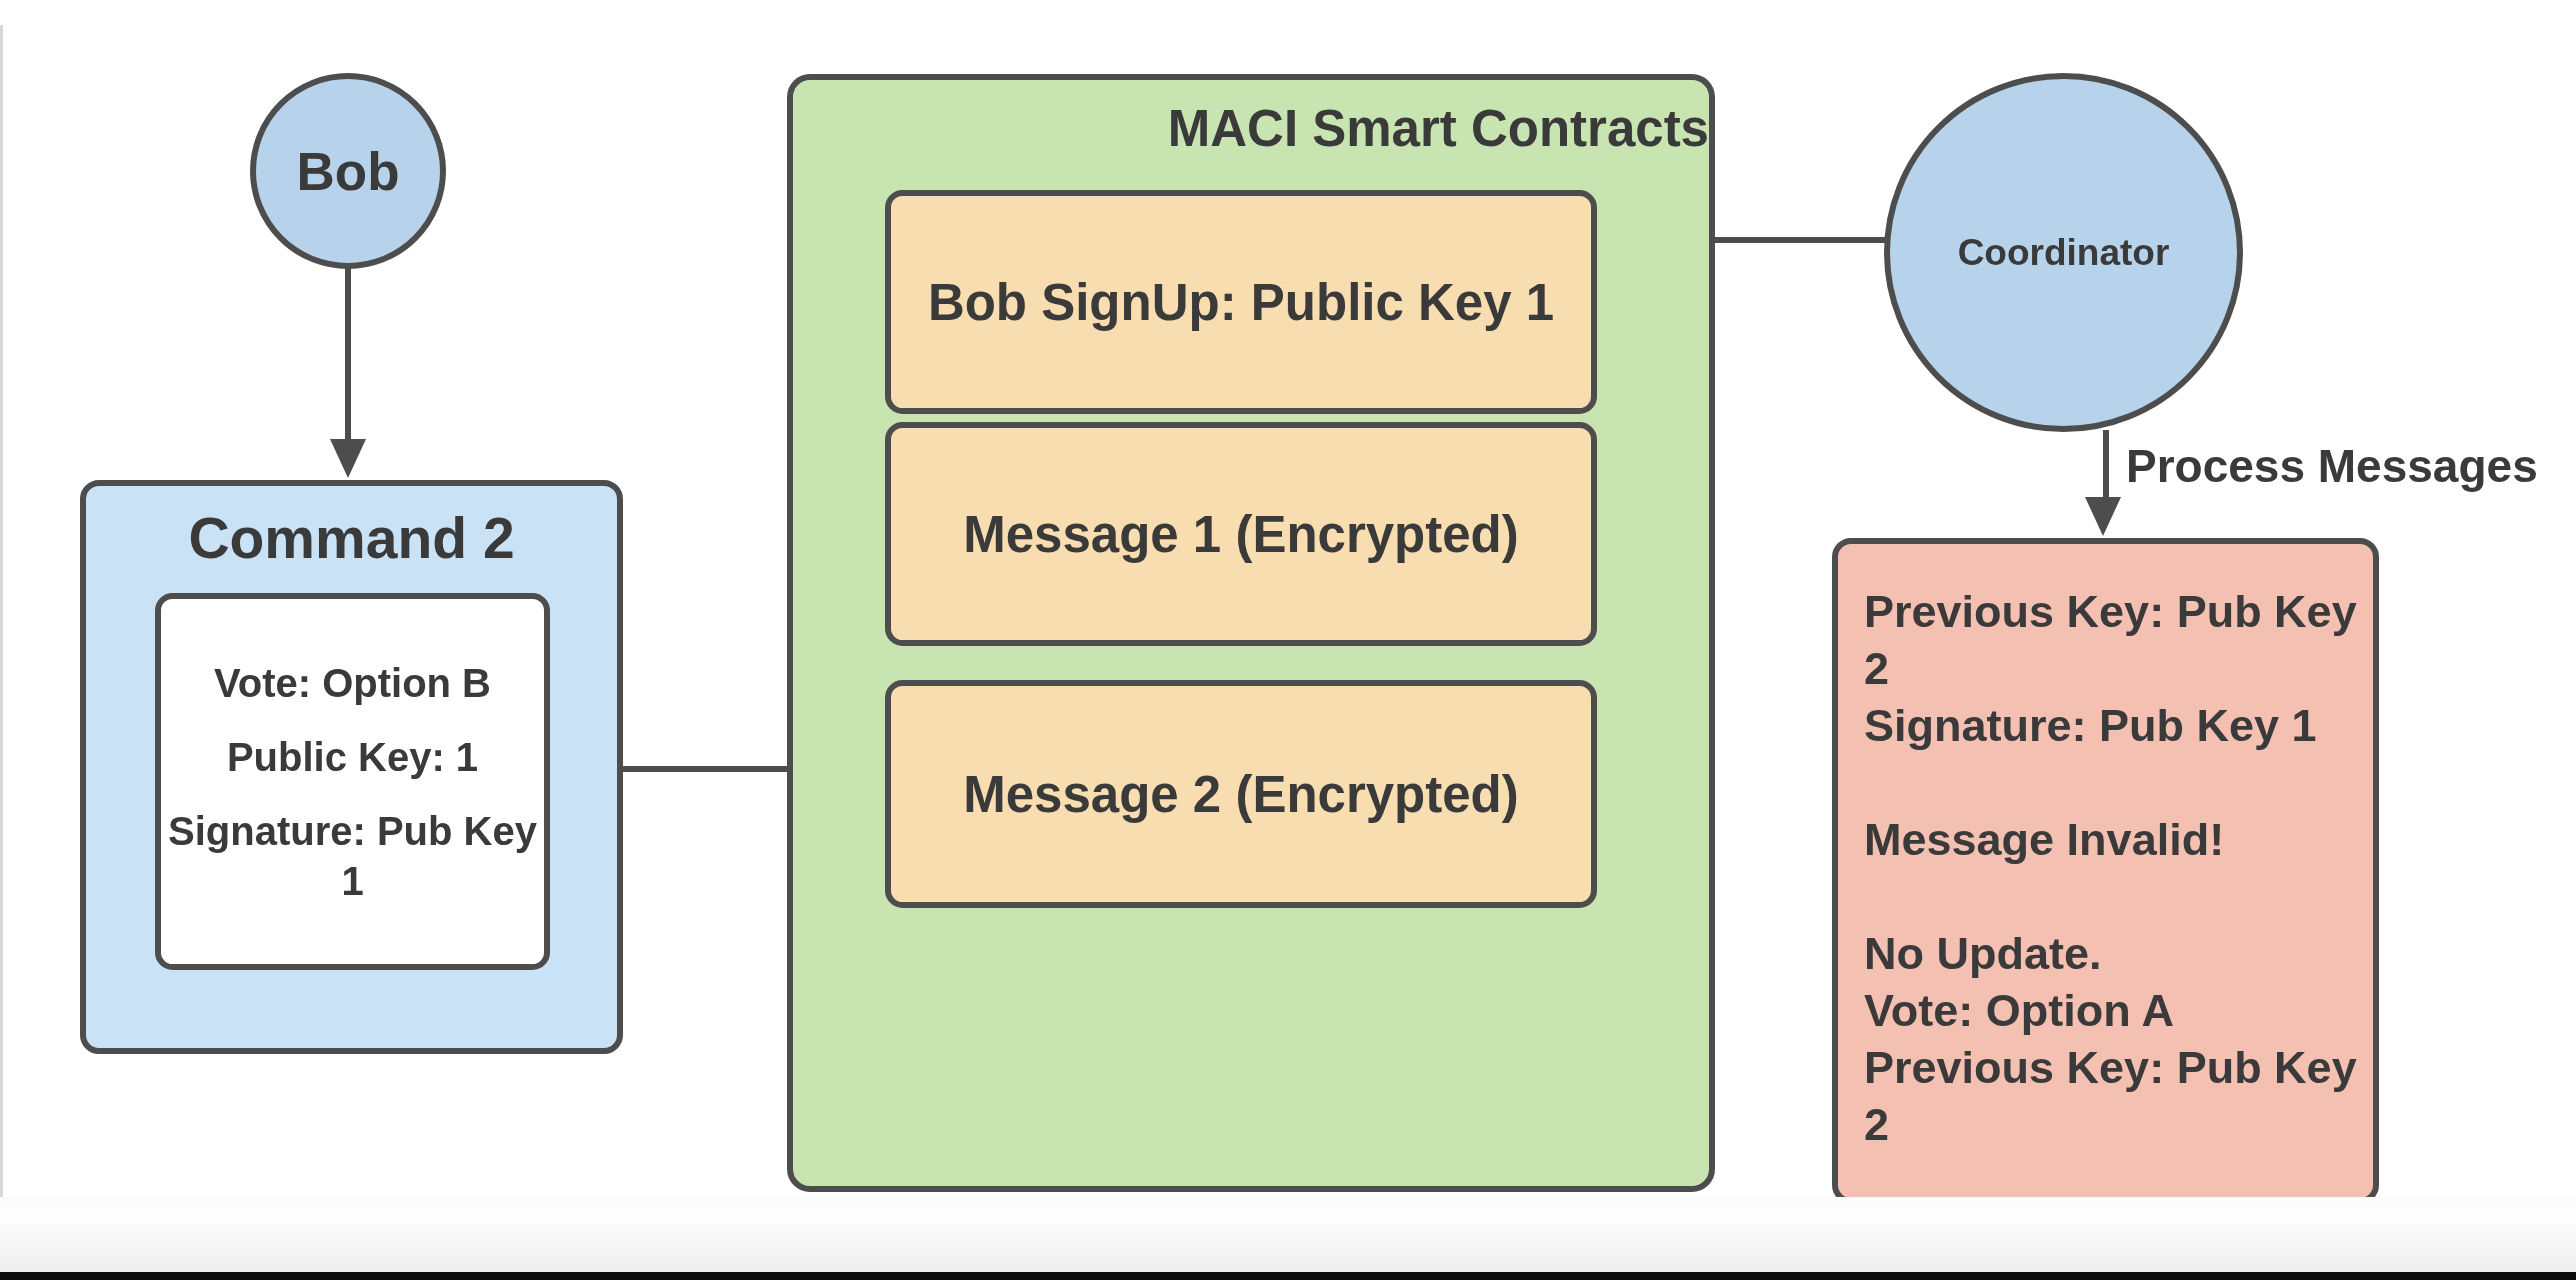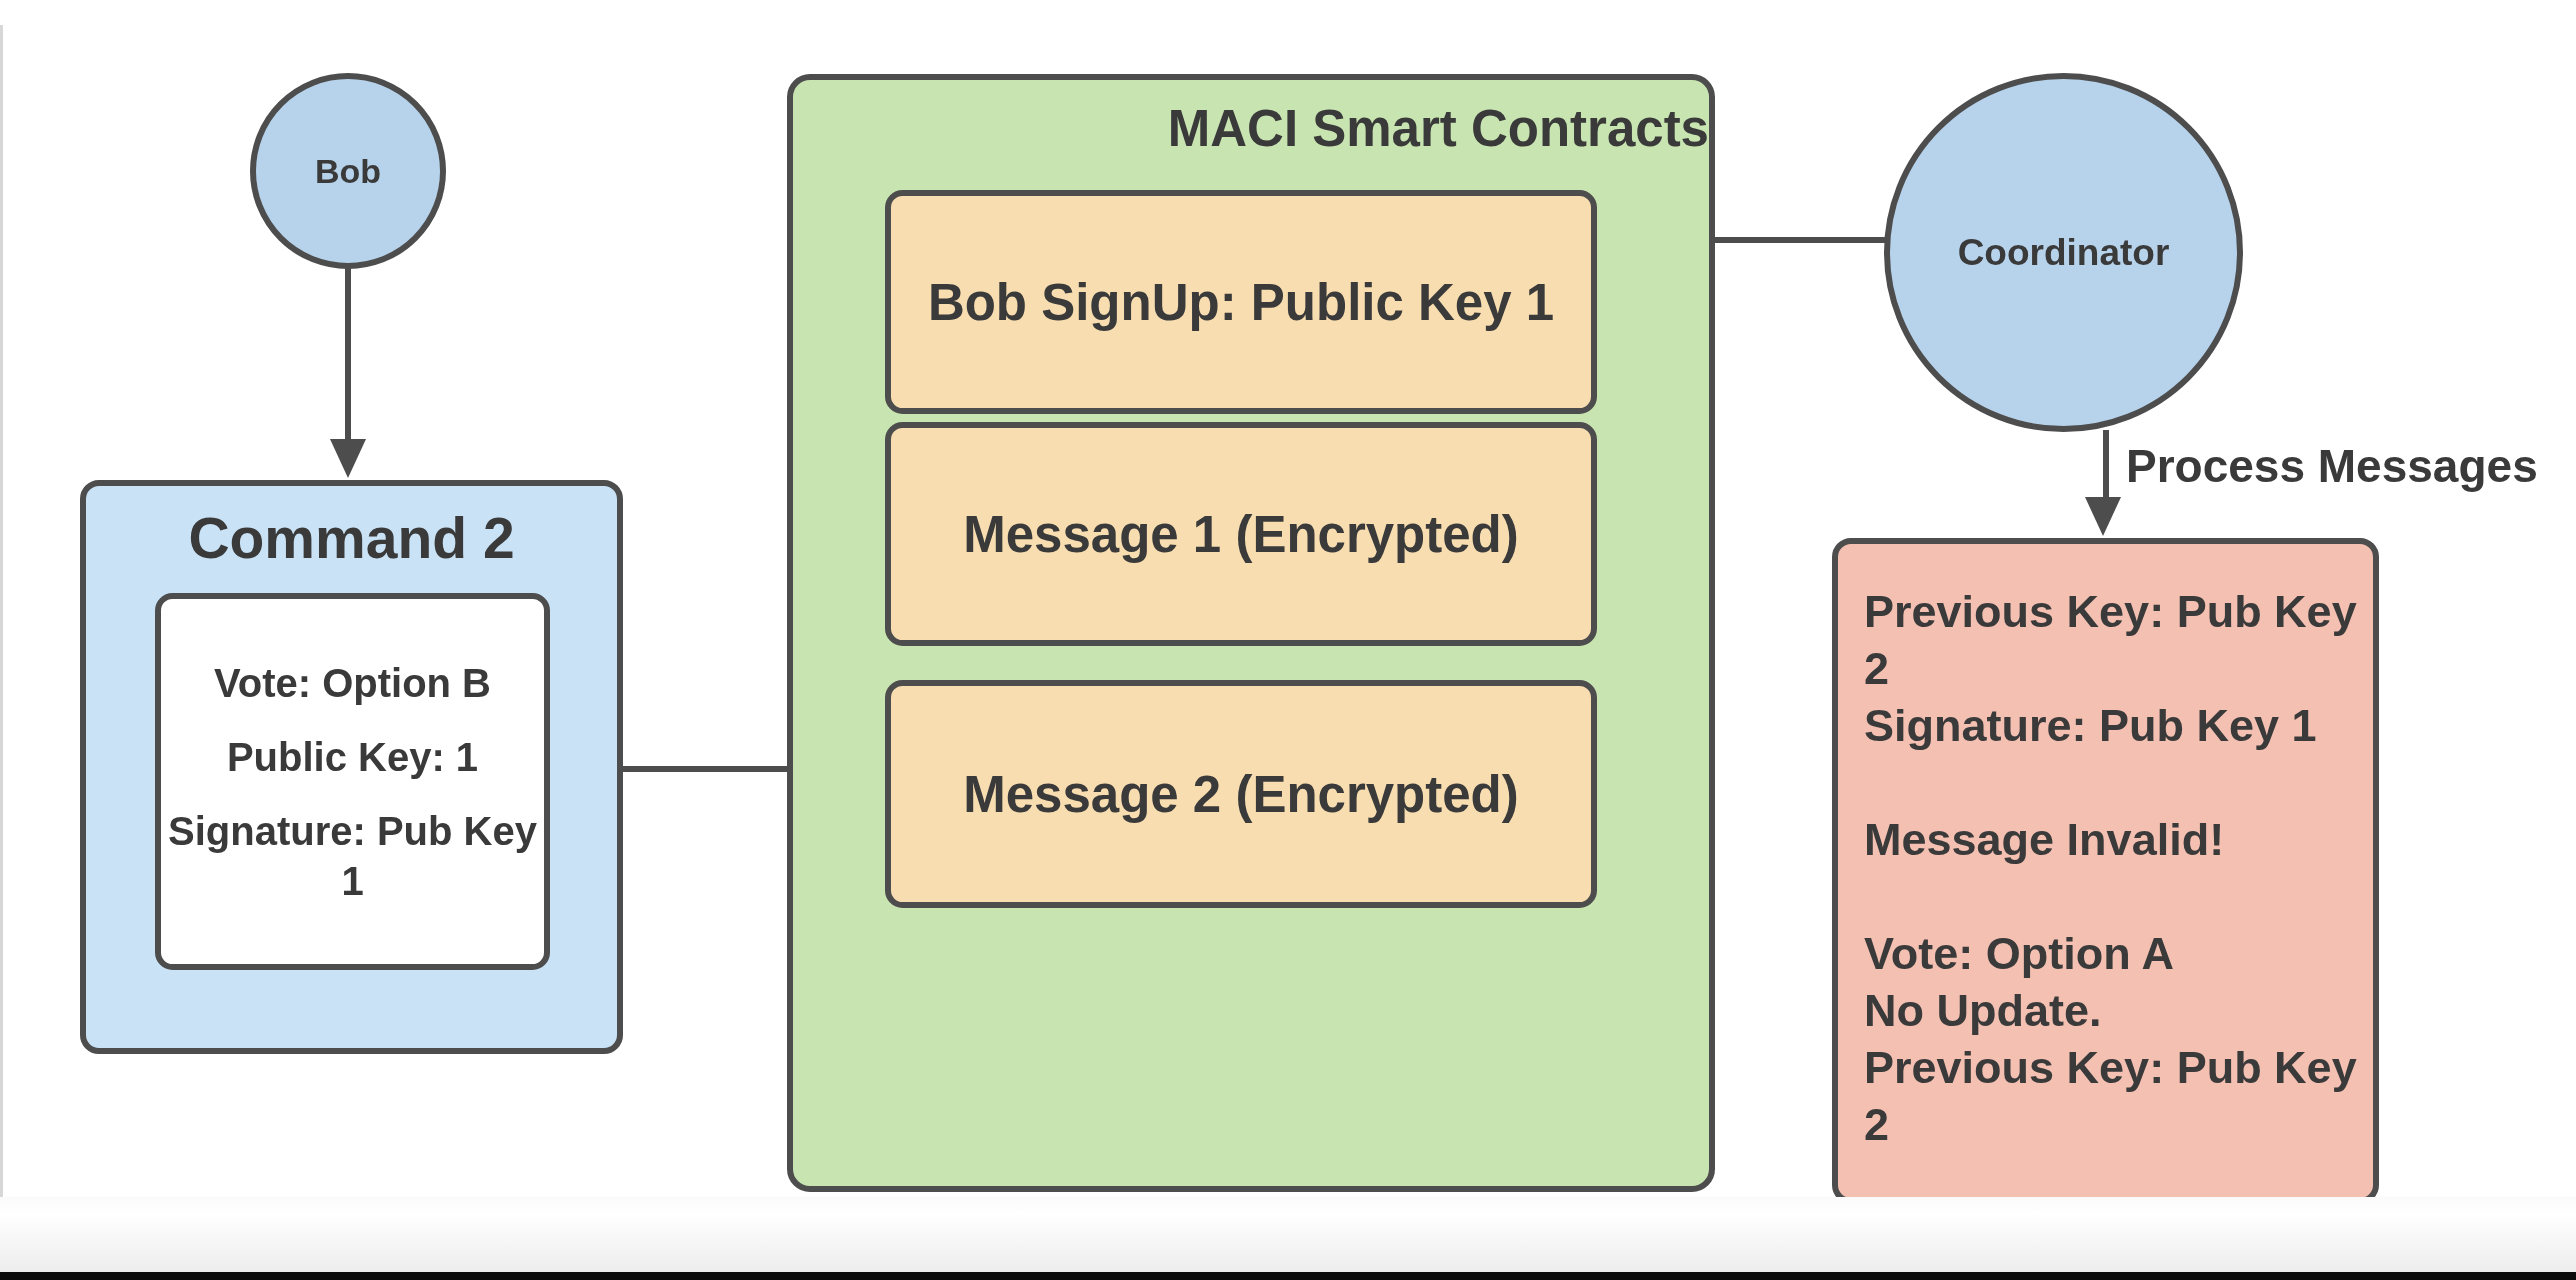--- a/index.html
+++ b/index.html
@@ -9,21 +9,21 @@
     font-family:"Liberation Sans", sans-serif;
     color:#3A3A3A;
   }
   .node-text{font-weight:bold;color:#3A3A3A;}
   
   .circle{
     position:absolute;border:6.1px solid #4D4D4D;border-radius:50%;
     background:#B7D3EC;display:flex;align-items:center;justify-content:center;
     box-sizing:border-box;font-weight:bold;
   }
-  #bob-circle{left:250px;top:73px;width:196px;height:196px;font-size:34px;}
+  #bob-circle{left:250px;top:73px;width:196px;height:196px;font-size:53px;}
   #coordinator-circle{left:1884px;top:73px;width:359px;height:359px;font-size:37px;}
   
   #command2-box{
     position:absolute;left:80px;top:480px;width:543px;height:574px;box-sizing:border-box;
     background:#C9E2F5;border:6.1px solid #4D4D4D;border-radius:19px;
   }
   #command2-title{position:absolute;left:0;top:19px;width:100%;text-align:center;font-size:57px;font-weight:bold;}
   #command2-inner{
     position:absolute;left:69px;top:107px;width:395px;height:377px;box-sizing:border-box;
     background:#ffffff;border:6.1px solid #4D4D4D;border-radius:17.5px;
@@ -116,22 +116,22 @@
   <div class="edge" style="left:2103px;top:430px;width:6.1px;height:68px;"></div>
   <div class="head head-down" style="left:2085px;top:497px;"></div>
   <div class="edge-label" id="process-label">Process Messages</div>
 
   <div id="result-box">
     <div class="result-line">Previous Key: Pub Key 2</div>
     <div class="result-line">Signature: Pub Key 1</div>
     <div class="result-line"></div>
     <div class="result-line">Message Invalid!</div>
     <div class="result-line"></div>
+    <div class="result-line">No Update.</div>
     <div class="result-line">Vote: Option A</div>
-    <div class="result-line">No Update.</div>
     <div class="result-line">Previous Key: Pub Key 2</div>
   </div>
 
   <div id="window-left-edge"></div>
   <div id="window-bottom-shadow"></div>
   <div id="window-bottom-bar"></div>
 
 </div>
 
 

